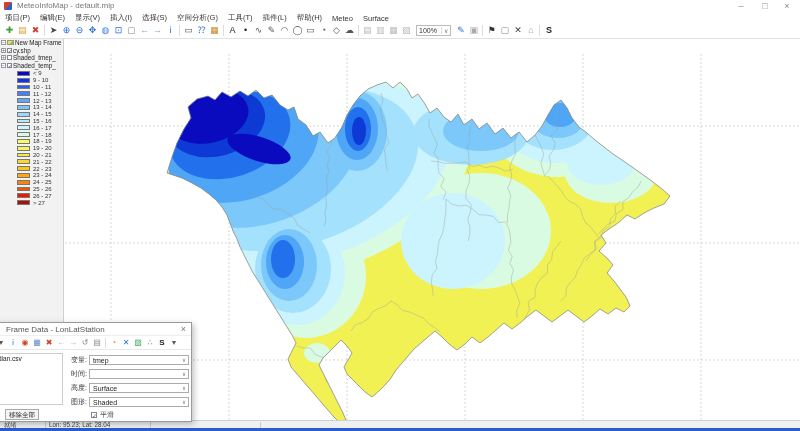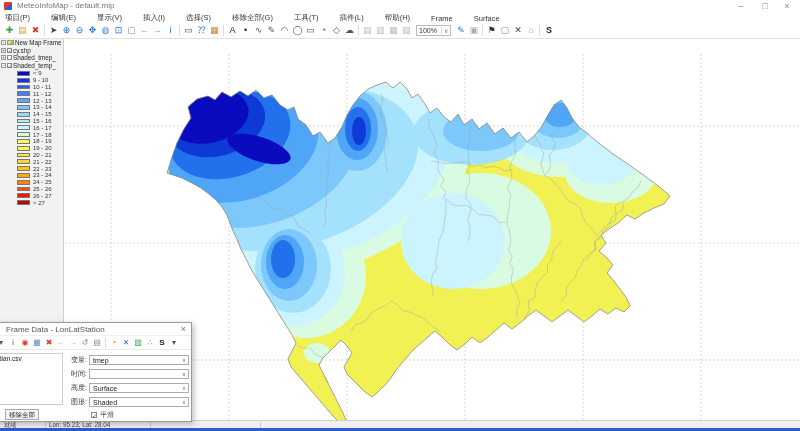--- a/index.html
+++ b/index.html
@@ -7,21 +7,21 @@
   #win{position:relative;width:800px;height:431px;background:#fff;overflow:hidden;}
 
   
   #titlebar{position:absolute;left:0;top:0;width:800px;height:13px;background:#fff;}
   #appicon{position:absolute;left:4px;top:2px;width:8px;height:8px;background:linear-gradient(135deg,#d43c2c 0 50%,#2a5fd0 50% 100%);border-radius:1px;}
   #apptitle{position:absolute;left:17px;top:1px;font-size:8px;color:#777;}
   .winbtn{position:absolute;top:0;width:22px;height:12px;text-align:center;font-size:9px;color:#888;line-height:12px;}
   #btnmin{right:48px}#btnmax{right:24px}#btncls{right:2px}
 
   
-  #menubar{position:absolute;left:0;top:13px;width:800px;height:10px;display:flex;align-items:center;background:#fff;gap:11px;}
+  #menubar{position:absolute;left:0;top:13px;width:800px;height:10px;display:flex;align-items:center;background:#fff;}
   .menuitem{font-size:7.5px;color:#333;padding:0 5px;white-space:nowrap;}
 
   
   #toolbar{position:absolute;left:0;top:23px;width:800px;height:16px;background:#fff;border-bottom:1px solid #e2e2e2;display:flex;align-items:center;padding-left:3px;}
   .tbico{width:13px;height:13px;font-size:9px;line-height:13px;text-align:center;flex:0 0 auto;}
   .tbsep{width:1px;height:11px;background:#ddd;margin:0 2px;flex:0 0 auto;}
   #zoomcombo{display:flex;align-items:center;border:1px solid #bbb;background:#fff;height:11px;margin:0 3px;padding:0 2px;flex:0 0 auto;}
   #zoomval{font-size:7px;color:#333;width:22px;}
   #zoomarrow{font-size:6px;color:#777;border-left:1px solid #ddd;padding-left:2px;}
 
@@ -85,25 +85,25 @@
     <div class="winbtn" id="btnmax">□</div>
     <div class="winbtn" id="btncls">×</div>
   </div>
 
   <div id="menubar">
       <div class="menuitem">项目(P)</div>
       <div class="menuitem">编辑(E)</div>
       <div class="menuitem">显示(V)</div>
       <div class="menuitem">插入(I)</div>
       <div class="menuitem">选择(S)</div>
-      <div class="menuitem">移除全部(G)</div>
+      <div class="menuitem">空间分析(G)</div>
       <div class="menuitem">工具(T)</div>
       <div class="menuitem">插件(L)</div>
       <div class="menuitem">帮助(H)</div>
-      <div class="menuitem">Frame</div>
+      <div class="menuitem">Meteo</div>
       <div class="menuitem">Surface</div>
     </div>
 
   <div id="toolbar">
       <div class="tbico" style="color: rgb(58, 158, 58);">✚</div>
       <div class="tbico" style="color: rgb(224, 162, 60);">▤</div>
       <div class="tbico" style="color: rgb(212, 60, 44);">✖</div>
       <div class="tbsep"></div>
       <div class="tbico" style="color: rgb(68, 68, 68);">➤</div>
       <div class="tbico" style="color: rgb(42, 111, 214);">⊕</div>

